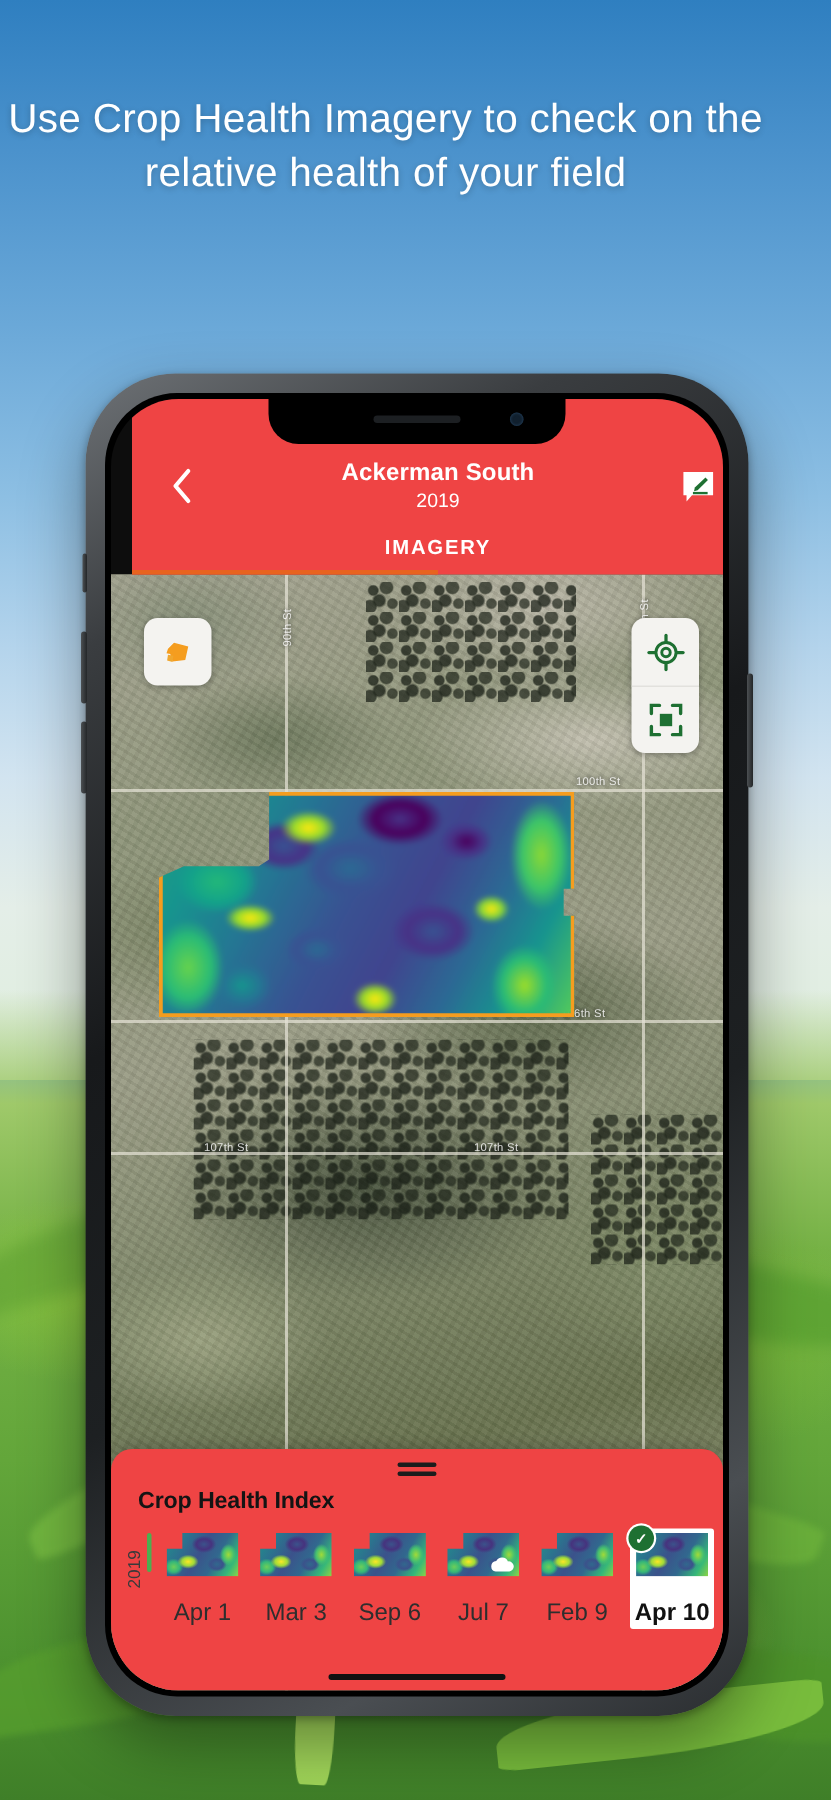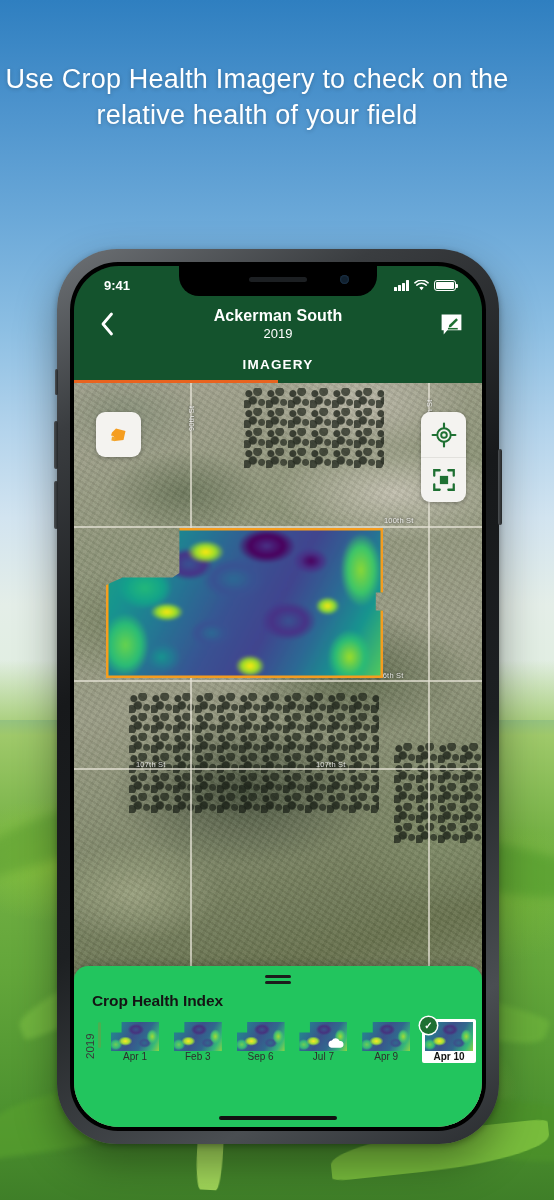--- a/index.html
+++ b/index.html
@@ -123,22 +123,22 @@
     position: relative; padding: 1px;
   }
   .battery::after {
     content:''; position:absolute; right:-3px; top:3px;
     width:1.8px; height:4px; background:#fff; border-radius:0 1px 1px 0;
   }
   .battery i { display:block; width:100%; height:100%; background:#fff; border-radius:1px; }
 
   
   .app-header {
-    position: absolute; left: 0; top: 0; width: 100%;
-    background: #14532d;
+    position: absolute; left: 14px; top: 0; width: 100%;
+    background: #ef4444;
     z-index: 20;
     padding-top: 36px;
   }
   .nav-row {
     position: relative;
     height: 44px;
     display: flex; align-items: center; justify-content: center;
   }
   .back-btn {
     position: absolute; left: 16px; top: 50%; transform: translateY(-50%);
@@ -330,21 +330,21 @@
     display: flex; align-items: center; justify-content: center;
     box-shadow: 0 2px 6px rgba(0,0,0,.35);
     cursor: pointer;
     z-index: 12;
   }
 
   
   .sheet {
     position: absolute; left: 0; right: 0; bottom: 0;
     height: 161px;
-    background: #22c55e;
+    background: #ef4444;
     border-radius: 14px 14px 0 0;
     z-index: 15;
     box-shadow: 0 -2px 10px rgba(0,0,0,.2);
   }
   .sheet-handle {
     width: 26px; height: 9px;
     margin: 9px auto 0;
     cursor: grab;
     display: flex; flex-direction: column; justify-content: space-between;
   }
@@ -414,22 +414,22 @@
   .thumb-check {
     position: absolute; left: -5px; top: -5px;
     width: 17px; height: 17px; border-radius: 50%;
     background: #1e7032;
     display: flex; align-items: center; justify-content: center;
     color: #fff; font-size: 10px; font-weight: 700;
     box-shadow: 0 0 0 1.5px #fff;
     z-index: 3;
   }
   .thumb-label {
-    margin-top: 0;
-    font-size: 10px; color: #2e2e2e;
+    margin-top: 16px;
+    font-size: 16px; color: #2e2e2e;
   }
   .thumb-cell.selected .thumb-label { font-weight: 700; color: #111; }
   .home-indicator {
     position: absolute; left: 50%; bottom: 7px; transform: translateX(-50%);
     width: 118px; height: 4.5px; border-radius: 3px;
     background: #111;
     cursor: pointer;
   }
 </style>
 </head>
@@ -567,39 +567,20 @@
                 <rect x="8.6" y="15.3" width="9.4" height="1.5" fill="#1e7032"></rect>
               </svg>
             </div>
           </div>
           <div class="tabs">
             <div class="tab active">IMAGERY</div>
             <div class="tab-indicator"></div>
           </div>
         </div>
 
-        <div class="statusbar">
-          <div>9:41</div>
-          <div class="status-right">
-            <div class="bars">
-                <i></i>
-                <i></i>
-                <i></i>
-                <i></i>
-              </div>
-            <svg width="15" height="11" viewBox="0 0 16 12">
-              <path d="M8 11.2 L5.6 8.3 A3.8 3.8 0 0 1 10.4 8.3 Z" fill="#fff"></path>
-              <path d="M2.9 5.6 A7.4 7.4 0 0 1 13.1 5.6" fill="none" stroke="#fff" stroke-width="1.7" stroke-linecap="round"></path>
-              <path d="M0.8 3.1 A10.6 10.6 0 0 1 15.2 3.1" fill="none" stroke="#fff" stroke-width="1.7" stroke-linecap="round"></path>
-            </svg>
-            <div class="battery">
-                <i></i>
-              </div>
-          </div>
-        </div>
 
         <div class="notch">
           <div class="speaker"></div>
           <div class="cam"></div>
         </div>
 
         <div class="sheet">
           <div class="sheet-handle">
               <i></i>
               <i></i>
@@ -616,21 +597,21 @@
                 <div class="thumb">
                     <div class="thumb-img"></div>
                   </div>
                 <div class="thumb-label">Apr 1</div>
               </div>
 
               <div class="thumb-cell">
                 <div class="thumb">
                     <div class="thumb-img"></div>
                   </div>
-                <div class="thumb-label">Feb 3</div>
+                <div class="thumb-label">Mar 3</div>
               </div>
 
               <div class="thumb-cell">
                 <div class="thumb">
                     <div class="thumb-img"></div>
                   </div>
                 <div class="thumb-label">Sep 6</div>
               </div>
 
               <div class="thumb-cell">
@@ -640,21 +621,21 @@
                     <path d="M8 18 A5.5 5.5 0 0 1 8.6 7.1 A6.6 6.6 0 0 1 20.6 7.6 A5.2 5.2 0 0 1 22 18 Z" fill="#fff"></path>
                   </svg>
                 </div>
                 <div class="thumb-label">Jul 7</div>
               </div>
 
               <div class="thumb-cell">
                 <div class="thumb">
                     <div class="thumb-img"></div>
                   </div>
-                <div class="thumb-label">Apr 9</div>
+                <div class="thumb-label">Feb 9</div>
               </div>
 
               <div class="thumb-cell selected">
                 <div class="thumb">
                   <div class="thumb-img"></div>
                   <div class="thumb-check">✓</div>
                 </div>
                 <div class="thumb-label">Apr 10</div>
               </div>
 

